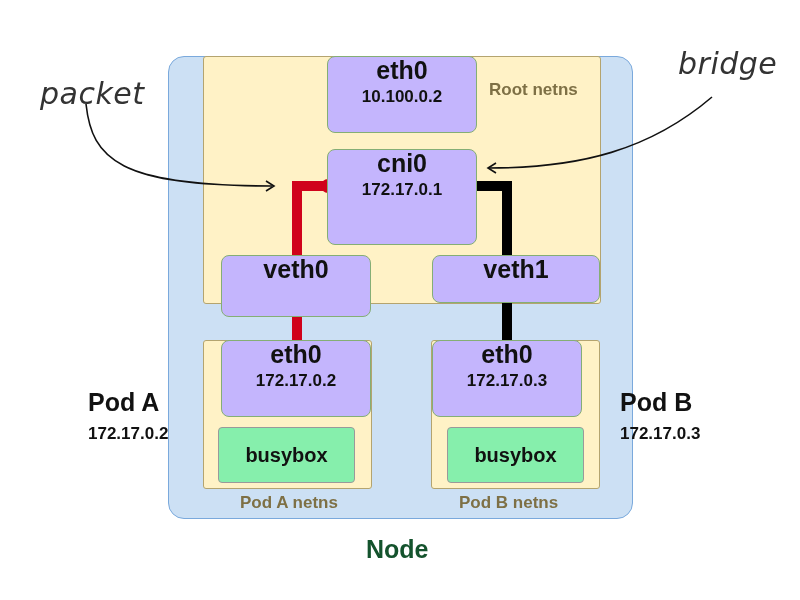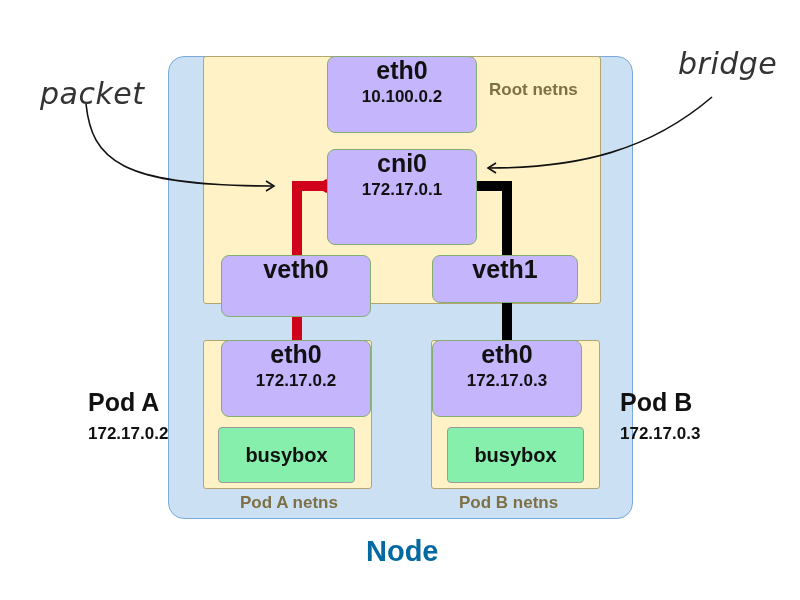--- a/index.html
+++ b/index.html
@@ -12,21 +12,21 @@
   .iface { background: #c4b5fd; border: 1.5px solid #85ae75; border-radius: 8px;
            display: flex; flex-direction: column; align-items: center; justify-content: flex-start; }
   .iface .name { font-weight: 700; font-size: 25px; color: #111; line-height: 1.1; }
   .iface .ip { font-weight: 700; font-size: 17px; color: #111; line-height: 1.2; margin-top: 2px; }
   .cont { background: #86efac; border: 1.5px solid #9a9a9a; border-radius: 4px;
           display: flex; align-items: center; justify-content: center;
           font-weight: 700; font-size: 20px; color: #111; }
   .ns-label { font-weight: 700; font-size: 17px; color: #7e7045; white-space: nowrap; }
   .pod-label { font-weight: 700; font-size: 25px; color: #111; }
   .pod-ip { font-weight: 700; font-size: 17px; color: #111; }
-  .node-label { font-weight: 700; font-size: 29px; color: #0369a1; text-align: center; }
+  .node-label { font-weight: 700; font-size: 25px; color: #14532d; text-align: center; }
   .hand { font-family: "DejaVu Sans", sans-serif; font-size: 30px; color: #333;
           font-style: italic; font-weight: 300; letter-spacing: 0.5px; }
   svg.overlay { position: absolute; left: 0; top: 0; pointer-events: none; }
 </style>
 </head>
 <body>
 
 <div class="abs node-box"></div>
 
 <div class="abs ns" style="left:203px; top:56px; width:398px; height:248px;"></div>
@@ -55,21 +55,21 @@
 
 <div class="abs iface" style="left:327px; top:149px; width:150px; height:96px;">
   <span class="name">cni0</span>
   <span class="ip">172.17.0.1</span>
 </div>
 
 <div class="abs iface" style="left:221px; top:255px; width:150px; height:62px;">
   <span class="name">veth0</span>
 </div>
 
-<div class="abs iface" style="left:432px; top:255px; width:146px; height:48px;">
+<div class="abs iface" style="left:432px; top:255px; width:168px; height:48px;">
   <span class="name">veth1</span>
 </div>
 
 <div class="abs iface" style="left:221px; top:340px; width:150px; height:77px;">
   <span class="name">eth0</span>
   <span class="ip">172.17.0.2</span>
 </div>
 <div class="abs cont" style="left:218px; top:427px; width:137px; height:56px;">busybox</div>
 
 <div class="abs iface" style="left:432px; top:340px; width:150px; height:77px;">

